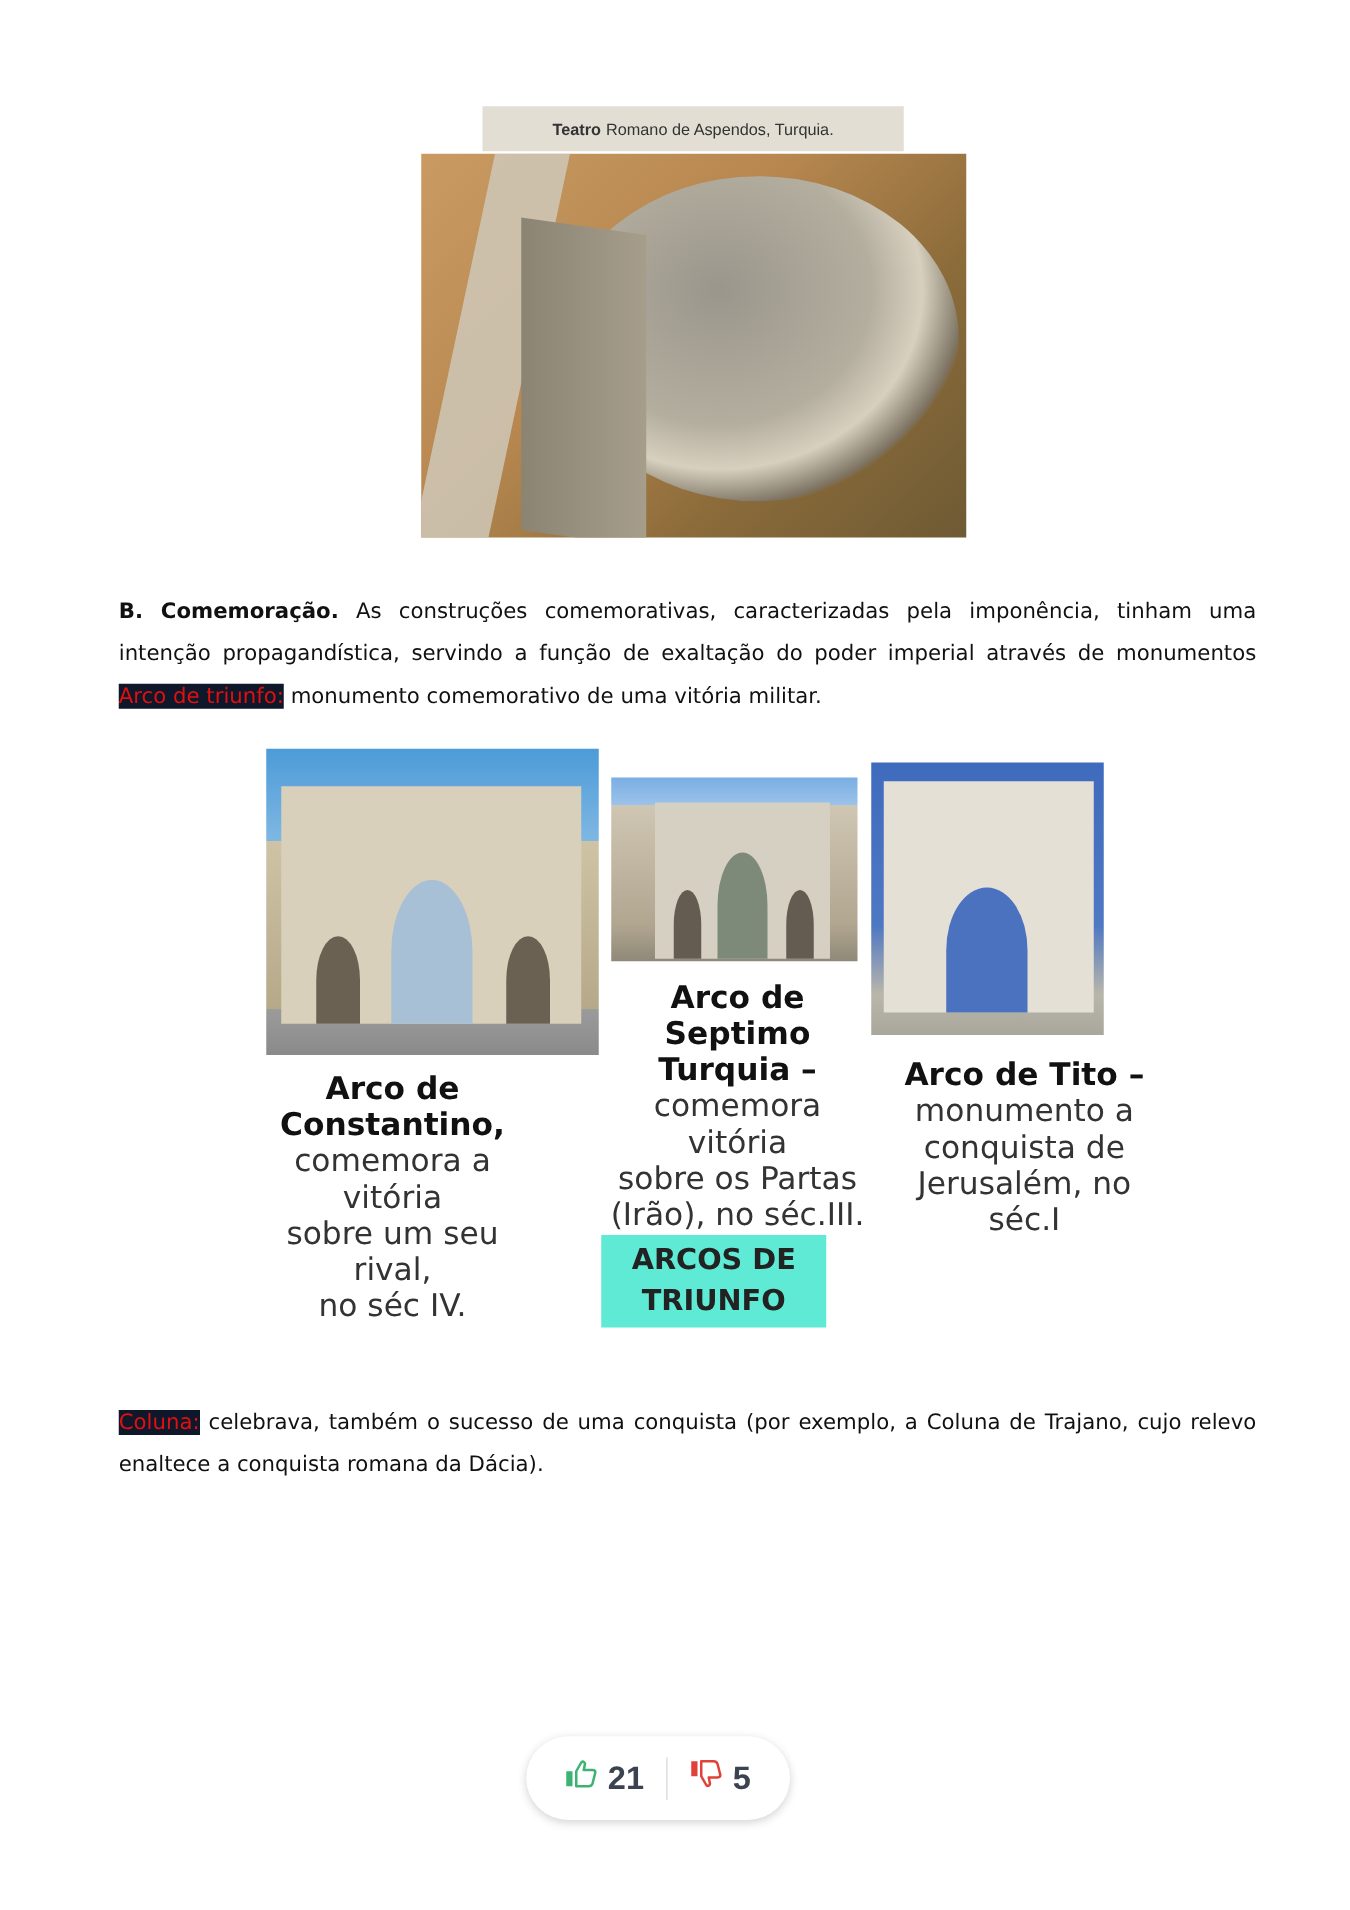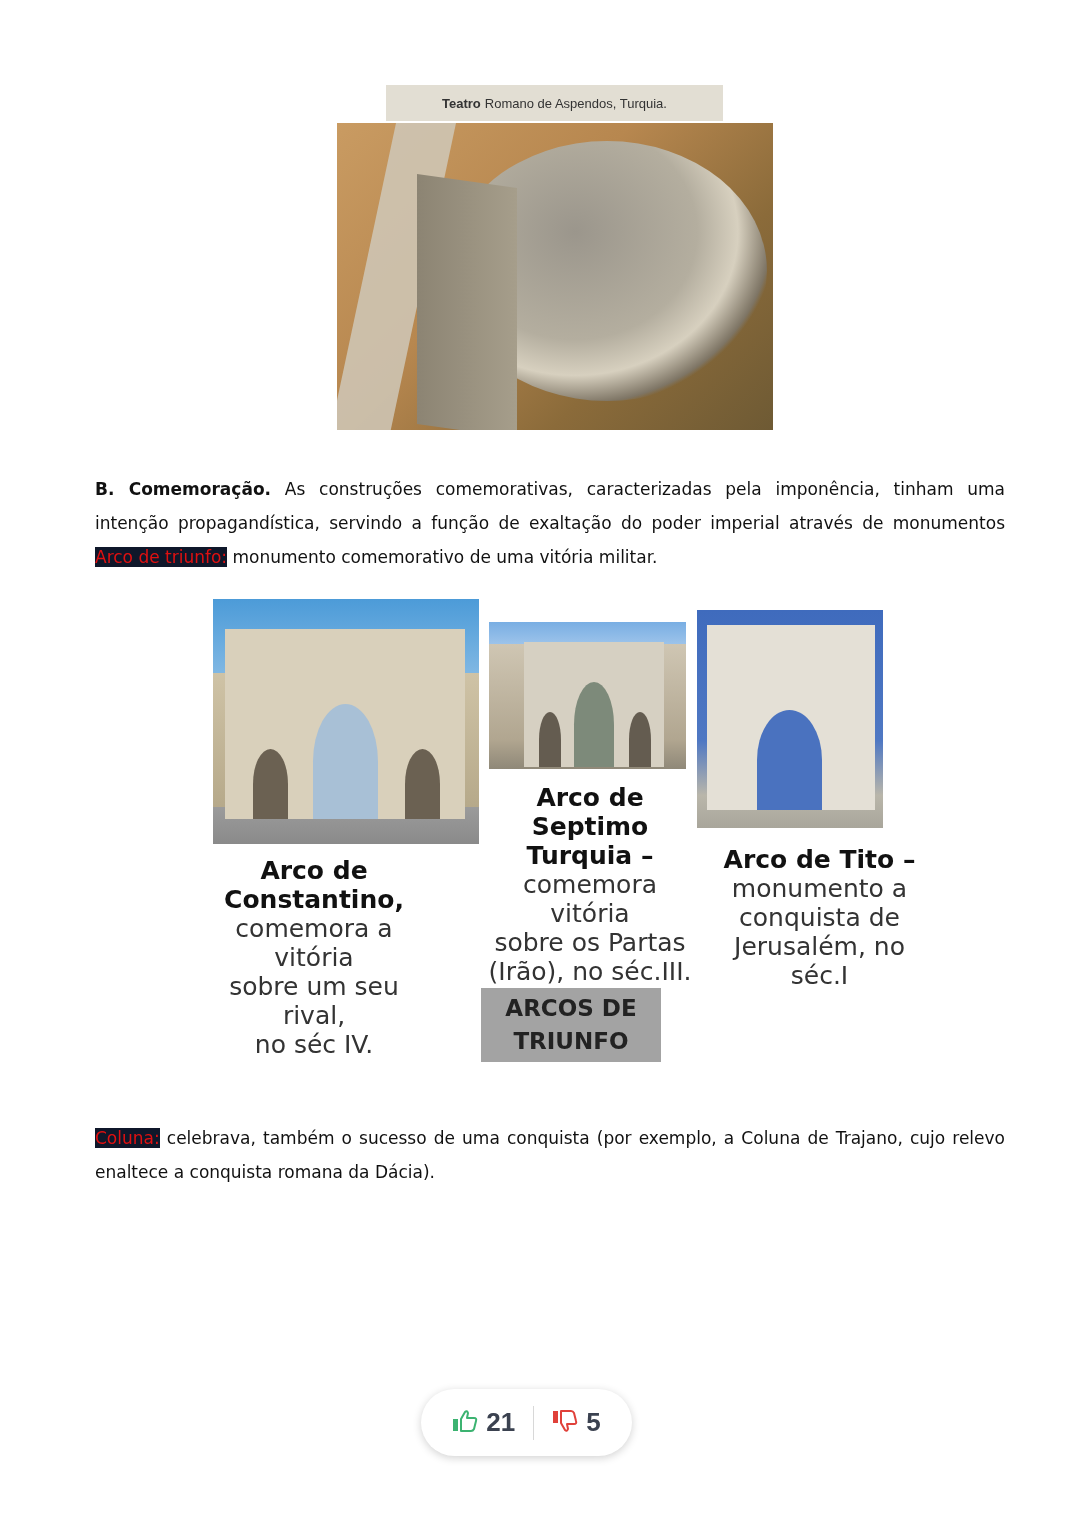--- a/index.html
+++ b/index.html
@@ -25,25 +25,25 @@
   .photo { overflow:hidden; }
   .arch-constantino { left:213px; top:599px; width:266px; height:245px; background:linear-gradient(180deg,#4c9bd8 0%, #7fb7e3 30%, #cfc3a6 30%, #b6a98a 85%, #9b9b9b 85%, #8a8a8a 100%); }
   .arch-septimo { left:489px; top:622px; width:197px; height:147px; background:linear-gradient(180deg,#79aee3 0%, #9cc3ea 15%, #cfc6b3 15%, #b1a690 80%, #8f8878 100%); }
   .arch-tito { left:697px; top:610px; width:186px; height:218px; background:linear-gradient(180deg,#3f6bbd 0%, #4f78c3 60%, #b9b6aa 85%, #a9a69b 100%); }
   .arch-shape { position:absolute; background:#e7e2d6; }
   .arch-opening { position:absolute; border-radius:50% 50% 0 0; }
 
   
   .cap { font-family:"DejaVu Sans", sans-serif; font-size:25px; line-height:29px; text-align:center; color:#333; }
   .cap b { color:#111; font-weight:bold; }
-  .arcos-title { left:481px; top:988px; width:180px; height:74px; background:#a3a3a3; font-family:"DejaVu Sans", sans-serif; font-weight:bold; font-size:23px; line-height:33px; color:#222; text-align:center; display:flex; align-items:center; justify-content:center; }
+  .arcos-title { left:481px; top:988px; width:180px; height:74px; background:#5eead4; font-family:"DejaVu Sans", sans-serif; font-weight:bold; font-size:23px; line-height:33px; color:#222; text-align:center; display:flex; align-items:center; justify-content:center; }
 
   
   .vote-pill { left:421px; top:1389px; width:211px; height:67px; border-radius:34px; background:#fff; box-shadow:0 2px 8px rgba(0,0,0,0.18); display:flex; align-items:center; justify-content:center; gap:0; }
-  .vote { display:flex; align-items:center; gap:8px; padding:0 18px; cursor:pointer; }
+  .vote { display:flex; align-items:flex-start; gap:8px; padding:0 18px; cursor:pointer; }
   .vote .num { font-family:"Liberation Sans", sans-serif; font-weight:bold; font-size:26px; color:#3b4250; }
   .divider { width:1px; height:34px; background:#d8d8d8; }
 </style>
 </head>
 <body>
 
 <div class="abs theatre-caption">
   <b>Teatro</b>
   <span>Romano de Aspendos, Turquia.</span>
 </div>

